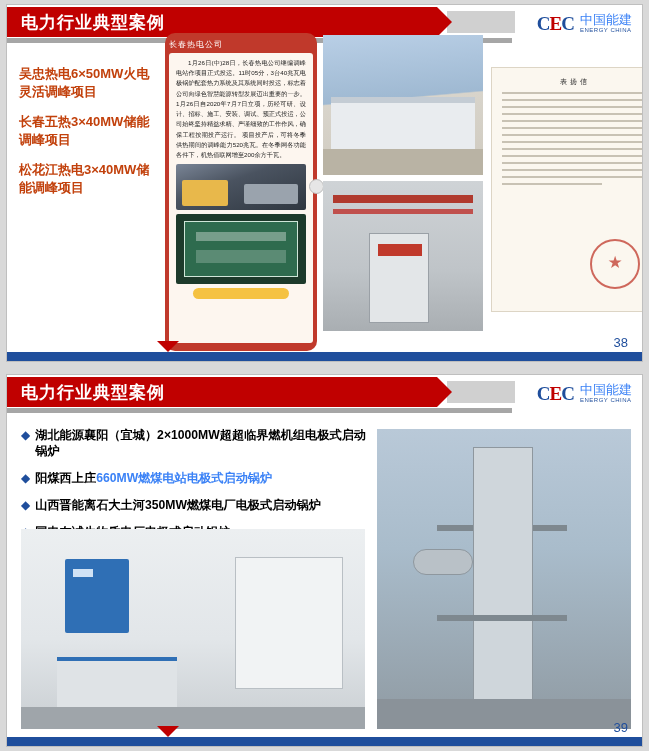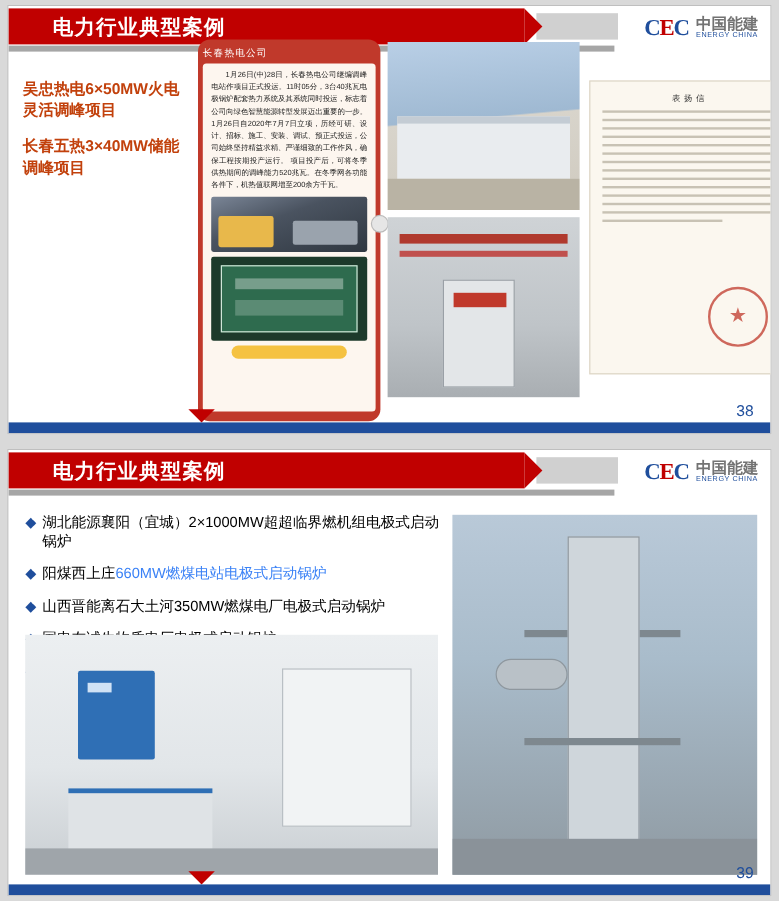--- a/index.html
+++ b/index.html
@@ -49,21 +49,20 @@
     border-bottom: 15px solid transparent;
     border-left: 15px solid #c00000;
   }
   .hdr-title {
     position: absolute;
     left: 14px; top: 6px;
     color: #ffffff;
     font-size: 17px;
     font-weight: bold;
     letter-spacing: 1px;
-    margin-left: 23px;
   }
   .hdr-grayline {
     position: absolute;
     left: 0; top: 33px;
     width: 505px;
     height: 5px;
     background: #a6a6a6;
   }
   .hdr-grayline2 {
     position: absolute;
@@ -90,23 +89,23 @@
     font-family: "Liberation Serif", serif;
     font-weight: bold;
     font-size: 19px;
     line-height: 19px;
     letter-spacing: -1px;
   }
   .logo-c.blue { color: #1f4e9c; }
   .logo-c.red  { color: #c00000; }
   .logo-text { line-height: 1.05; }
   .logo-cn {
-    color: #737373;
+    color: #3b82f6;
     font-size: 13px;
-    font-weight: bold;
+    font-weight: normal;
   }
   .logo-en {
     color: #1f4e9c;
     font-size: 6px;
     letter-spacing: 0.5px;
   }
 
   
   .footer-blue {
     position: absolute;
@@ -310,21 +309,21 @@
   }
   .s2-bullet {
     color: #1f4e9c;
     font-size: 12px;
     line-height: 17px;
     margin-right: 5px;
     flex: 0 0 auto;
   }
   .s2-text {
     font-size: 12.2px;
-    font-weight: normal;
+    font-weight: bold;
     color: #000;
     line-height: 1.35;
   }
   .s2-text .hl { color: #3b82f6; }
 
   .s2-p1 {
     left: 14px; top: 154px; width: 344px; height: 200px;
     background: linear-gradient(180deg,#eceff1 0%,#e2e6e9 55%,#c9ced2 100%);
   }
   .s2-p1 .tank {
@@ -393,20 +392,21 @@
         <span class="logo-text">
           <div class="logo-cn">中国能建</div>
           <div class="logo-en">ENERGY CHINA</div>
         </span>
       </div>
     </div>
 
     <div class="s1-left">
       <div class="s1-item">吴忠热电6×50MW火电灵活调峰项目</div>
       <div class="s1-item">长春五热3×40MW储能调峰项目</div>
+      <div class="s1-item">松花江热电3×40MW储能调峰项目</div>
     </div>
 
     <div class="s1-mid">
       <div class="s1-mid-title">长春热电公司</div>
       <div class="s1-mid-inner">
         <div class="s1-article">1月26日(中)28日，长春热电公司继编调峰电站作项目正式投运。11时05分，3台40兆瓦电极锅炉配套热力系统及其系统同时投运，标志着公司向绿色智慧能源转型发展迈出重要的一步。
 1月26日自2020年7月7日立项，历经可研、设计、招标、施工、安装、调试、预正式投运，公司始终坚持精益求精、严谨细致的工作作风，确保工程按期投产运行。
 项目投产后，可将冬季供热期间的调峰能力520兆瓦。在冬季网各功能各件下，机热值联网增至200余方千瓦。</div>
         <div class="s1-photo-a"></div>
         <div class="s1-photo-b">

